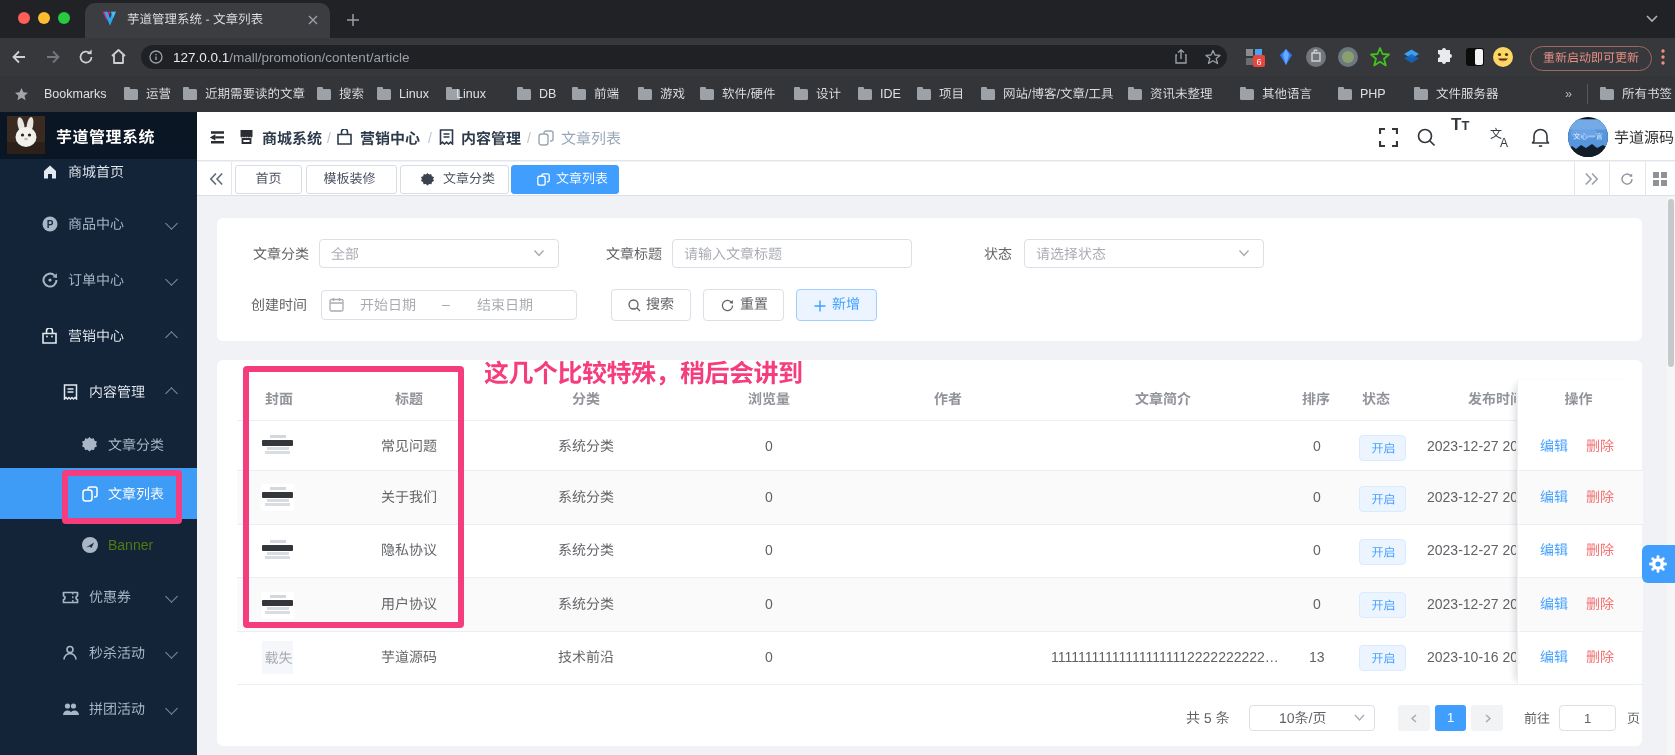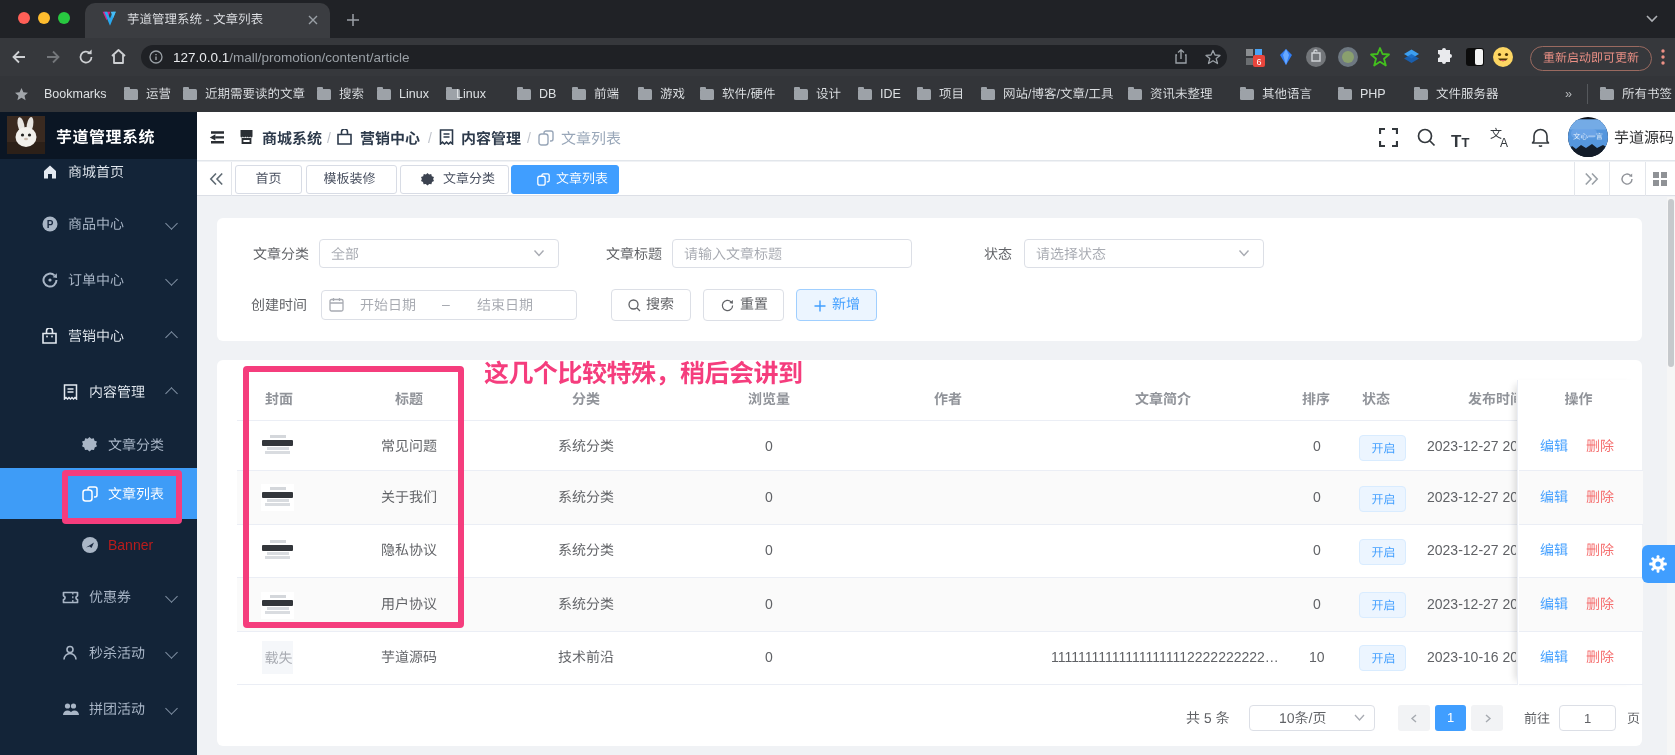--- a/index.html
+++ b/index.html
@@ -12,21 +12,21 @@
 #tab{left:85px;top:3px;width:245px;height:35px;background:#3b3d41;border-radius:10px 10px 0 0}
 #toolbar{left:0;top:38px;width:1675px;height:38px;background:#36383c}
 #omnibox{left:141px;top:45px;width:1086px;height:24px;border-radius:12px;background:#1f2125;color:#9aa0a6;font-size:13.5px;line-height:24px}
 #bookmarks{left:0;top:76px;width:1675px;height:36px;background:#333539}
 .bmk{top:76px;height:36px;line-height:36px;color:#dde0e3;font-size:12.5px;white-space:nowrap}
 .fold{top:89px;width:14px;height:11px;background:#9da2a8;border-radius:1.5px}
 .fold:before{content:"";position:absolute;top:-2px;left:0;width:6px;height:3px;background:#9da2a8;border-radius:1px 1px 0 0}
 
 #sidebar{left:0;top:112px;width:197px;height:643px;background:#132438}
 #logostrip{left:0;top:112px;width:197px;height:47px;background:#0b1624}
-.mi{color:#b91c1c;font-size:14px;white-space:nowrap}
+.mi{color:#4d7c0f;font-size:14px;white-space:nowrap}
 .chev{width:9px;height:9px;border-right:1.5px solid #8292a5;border-bottom:1.5px solid #8292a5}
 .cdown{transform:rotate(45deg)}
 .cup{transform:rotate(-135deg)}
 
 #navbar{left:197px;top:112px;width:1478px;height:49px;background:#fff;border-bottom:1px solid #e2e6eb}
 #tagsrow{left:197px;top:162px;width:1478px;height:34px;background:#fff;border-bottom:1px solid #dcdfe6}
 .tag{top:165px;height:29px;border:1px solid #d8dce5;border-radius:3px;background:#fff;color:#495060;font-size:13px;line-height:27px;text-align:center}
 #content{left:197px;top:197px;width:1478px;height:558px;background:#f0f2f5}
 .card{background:#fff;border-radius:6px}
 .ctrl{border:1px solid #dcdfe6;border-radius:4px;background:#fff}
@@ -273,21 +273,21 @@
       <path d="M6 4 V3 a2 2 0 0 1 2 -2 h5 a2 2 0 0 1 2 2 v6 a2 2 0 0 1 -2 2 h-1" stroke="#98a6b8" stroke-width="1.4" fill="none"></path>
     </svg>
 
 <svg class="abs" style="left:1379px;top:128px" width="19" height="19" viewBox="0 0 19 19">
       <path d="M1 6 V1 H6 M13 1 H18 V6 M18 13 V18 H13 M6 18 H1 V13" stroke="#33383d" stroke-width="2.2" fill="none"></path>
     </svg>
 <svg class="abs" style="left:1417px;top:128px" width="19" height="19" viewBox="0 0 19 19">
       <circle cx="8" cy="8" r="6.5" stroke="#33383d" stroke-width="1.7" fill="none"></circle>
       <path d="M13 13 L17.5 17.5" stroke="#33383d" stroke-width="1.7"></path>
     </svg>
-<div class="abs" style="left:1451px;top:132px;font-size:17px;font-weight:bold;color:#33383d">T<span style="font-size:13px">T</span></div>
+<div class="abs" style="left:1451px;top:115px;font-size:17px;font-weight:bold;color:#33383d">T<span style="font-size:13px">T</span></div>
 <div class="abs" style="left:1500px;top:136px;font-size:12px;color:#33383d;font-family:'Liberation Sans',sans-serif">A</div>
 <svg class="abs" style="left:1531px;top:127px" width="19" height="20" viewBox="0 0 19 20">
       <path d="M3 14 V9 a6.5 6.5 0 0 1 13 0 v5 l1.5 2 H1.5 Z" stroke="#33383d" stroke-width="1.6" fill="none" stroke-linejoin="round"></path>
       <path d="M8 18.5 a1.8 1.8 0 0 0 3 0" stroke="#33383d" stroke-width="1.4" fill="none"></path>
     </svg>
 <svg class="abs" style="left:1568px;top:117px" width="40" height="40" viewBox="0 0 40 40">
       <defs>
         <clipPath id="av">
           <circle cx="20" cy="20" r="20"></circle>
         </clipPath>
@@ -415,21 +415,21 @@
 <div class="abs td" style="left:765px;top:438px">0</div>
 <div class="abs td" style="left:765px;top:489px">0</div>
 <div class="abs td" style="left:765px;top:542px">0</div>
 <div class="abs td" style="left:765px;top:596px">0</div>
 <div class="abs td" style="left:765px;top:649px">0</div>
 <div class="abs td" style="left:1051px;top:649px">111111111111111111112222222222…</div>
 <div class="abs td" style="left:1313px;top:438px">0</div>
 <div class="abs td" style="left:1313px;top:489px">0</div>
 <div class="abs td" style="left:1313px;top:542px">0</div>
 <div class="abs td" style="left:1313px;top:596px">0</div>
-<div class="abs td" style="left:1309px;top:649px">10</div>
+<div class="abs td" style="left:1309px;top:649px">13</div>
 <div class="abs tagopen" style="left:1359px;top:435px"></div>
 <div class="abs tagopen" style="left:1359px;top:486px"></div>
 <div class="abs tagopen" style="left:1359px;top:539px"></div>
 <div class="abs tagopen" style="left:1359px;top:592px"></div>
 <div class="abs tagopen" style="left:1359px;top:645px"></div>
 <div class="abs td dt" style="top:438px">2023-12-27 20</div>
 <div class="abs td dt" style="top:489px">2023-12-27 20</div>
 <div class="abs td dt" style="top:542px">2023-12-27 20</div>
 <div class="abs td dt" style="top:596px">2023-12-27 20</div>
 <div class="abs td dt" style="top:649px">2023-10-16 20</div>

